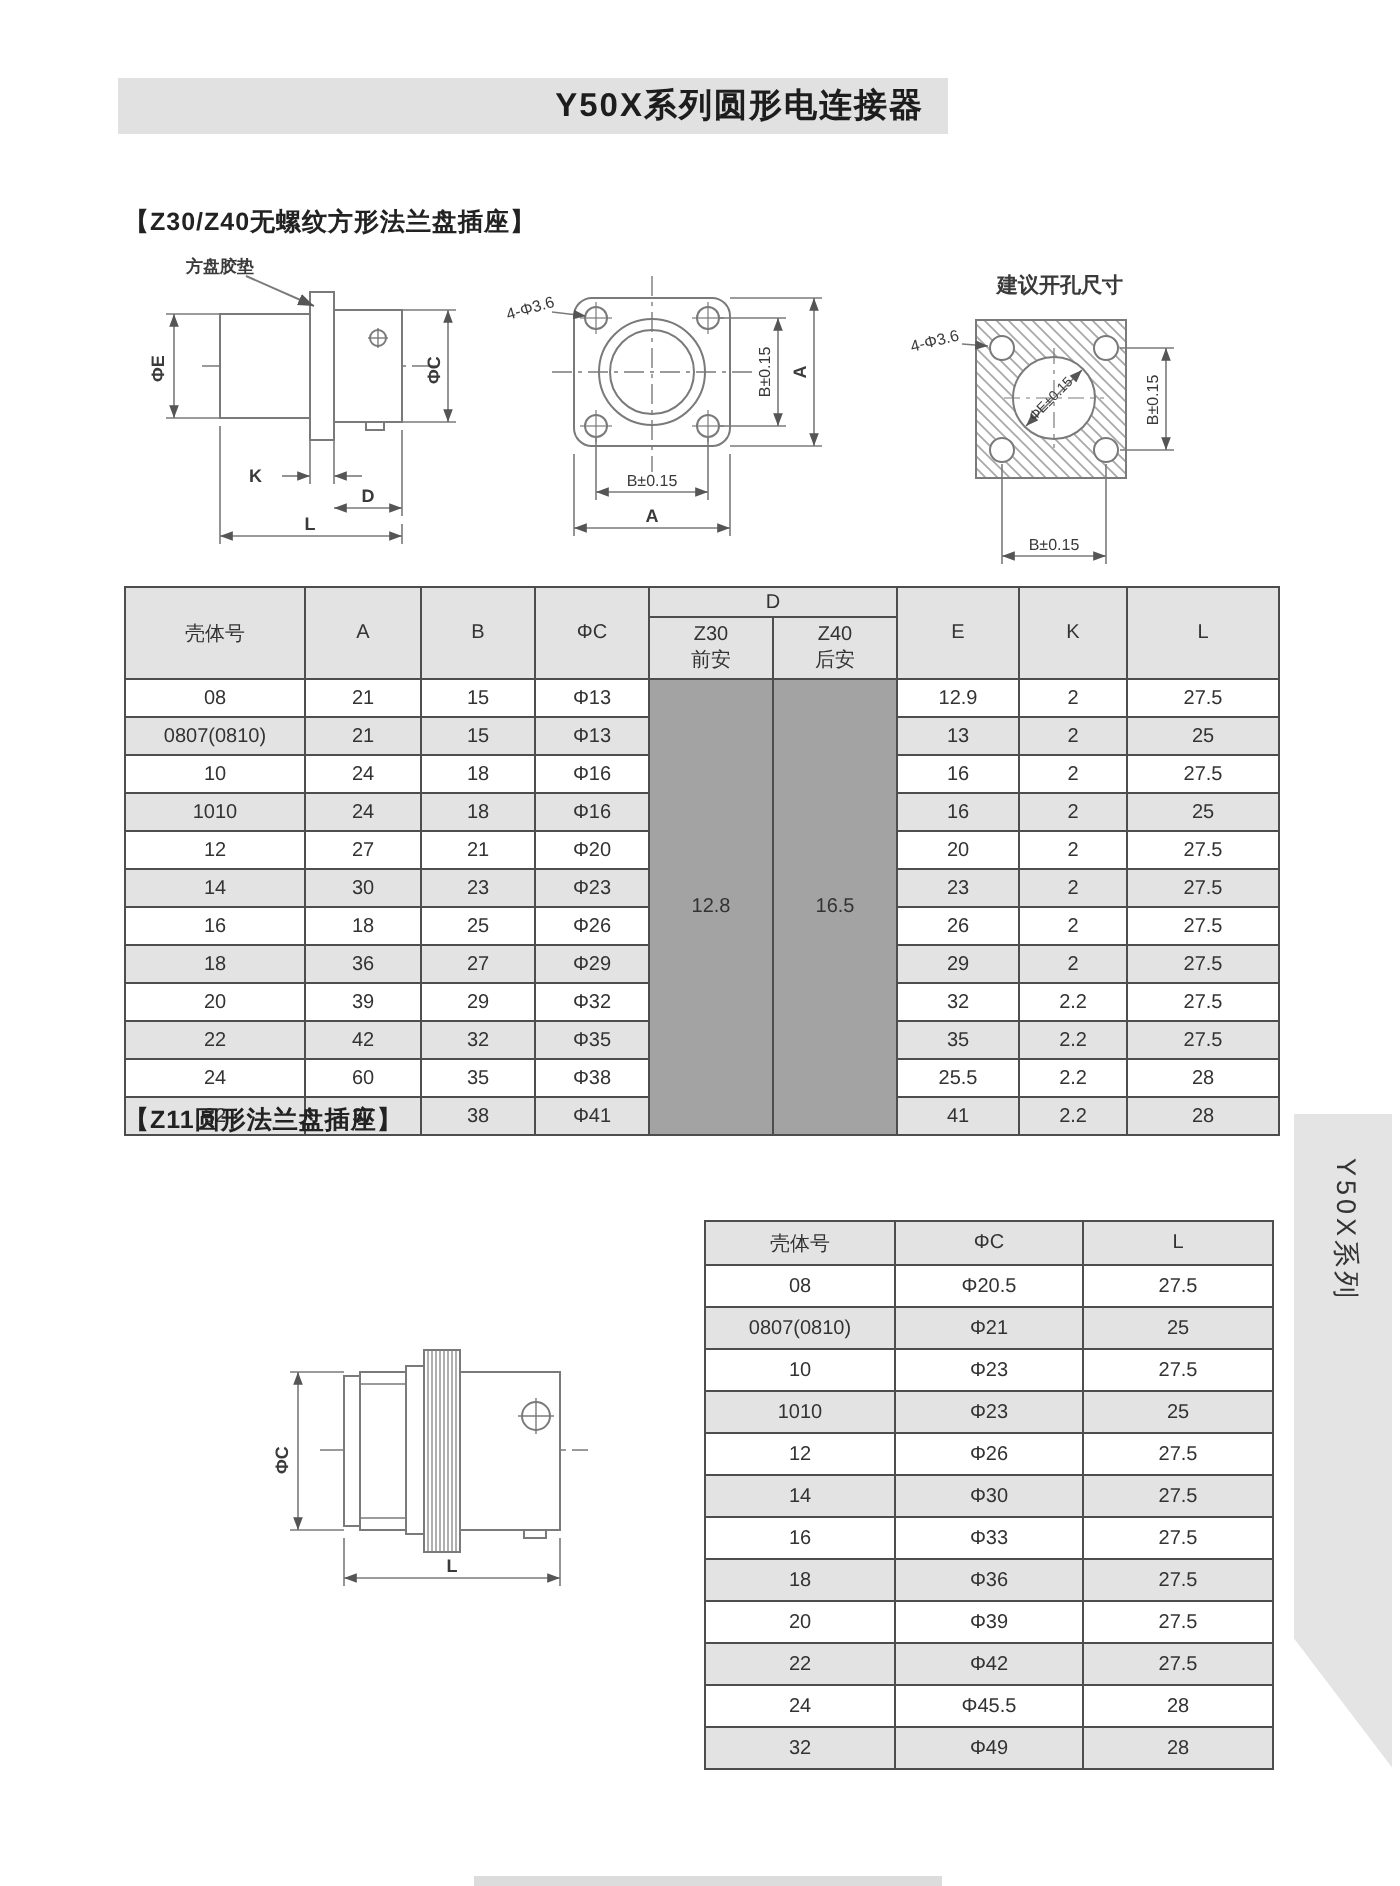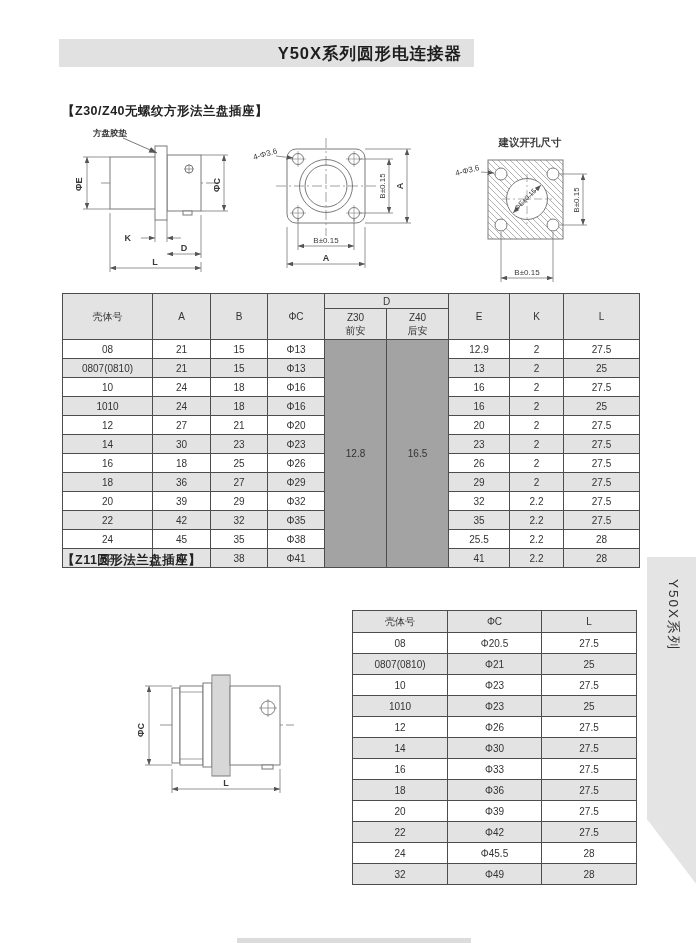--- a/index.html
+++ b/index.html
@@ -328,21 +328,21 @@
           <td>22</td>
           <td>42</td>
           <td>32</td>
           <td>Φ35</td>
           <td>35</td>
           <td>2.2</td>
           <td>27.5</td>
         </tr>
         <tr>
           <td>24</td>
-          <td>45</td>
+          <td>60</td>
           <td>35</td>
           <td>Φ38</td>
           <td>25.5</td>
           <td>2.2</td>
           <td>28</td>
         </tr>
         <tr>
           <td>32</td>
           <td>37</td>
           <td>38</td>

